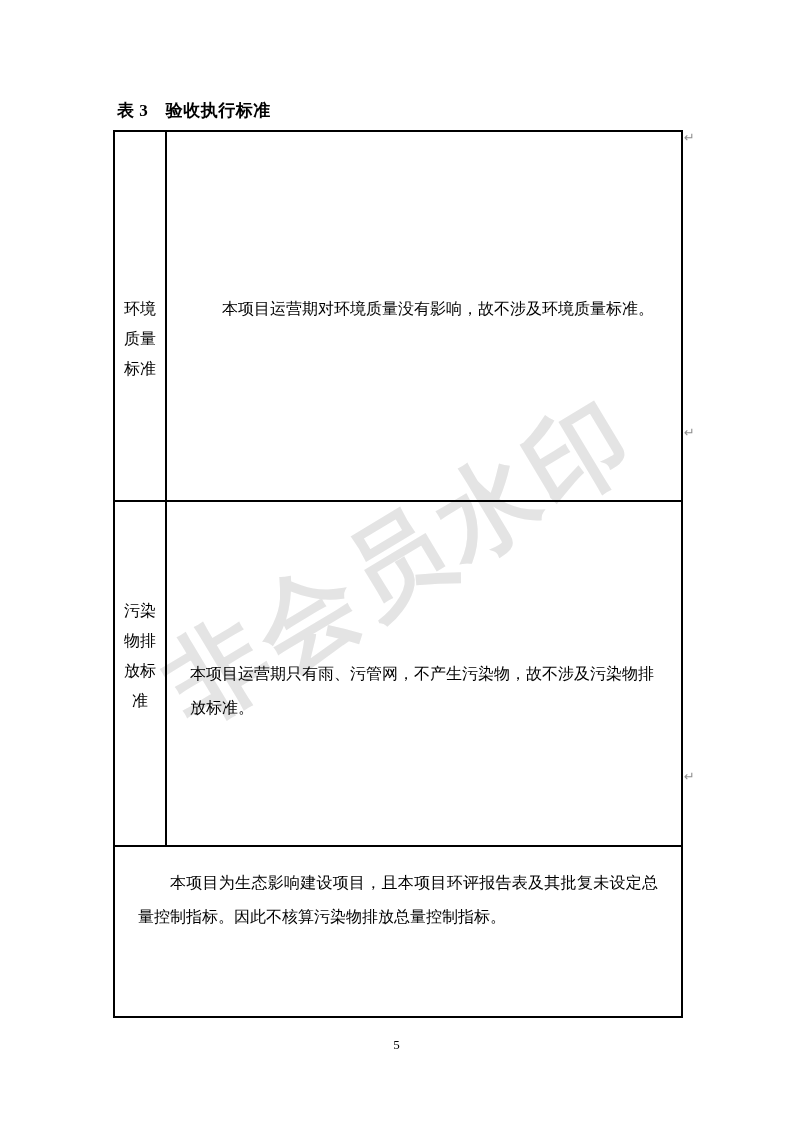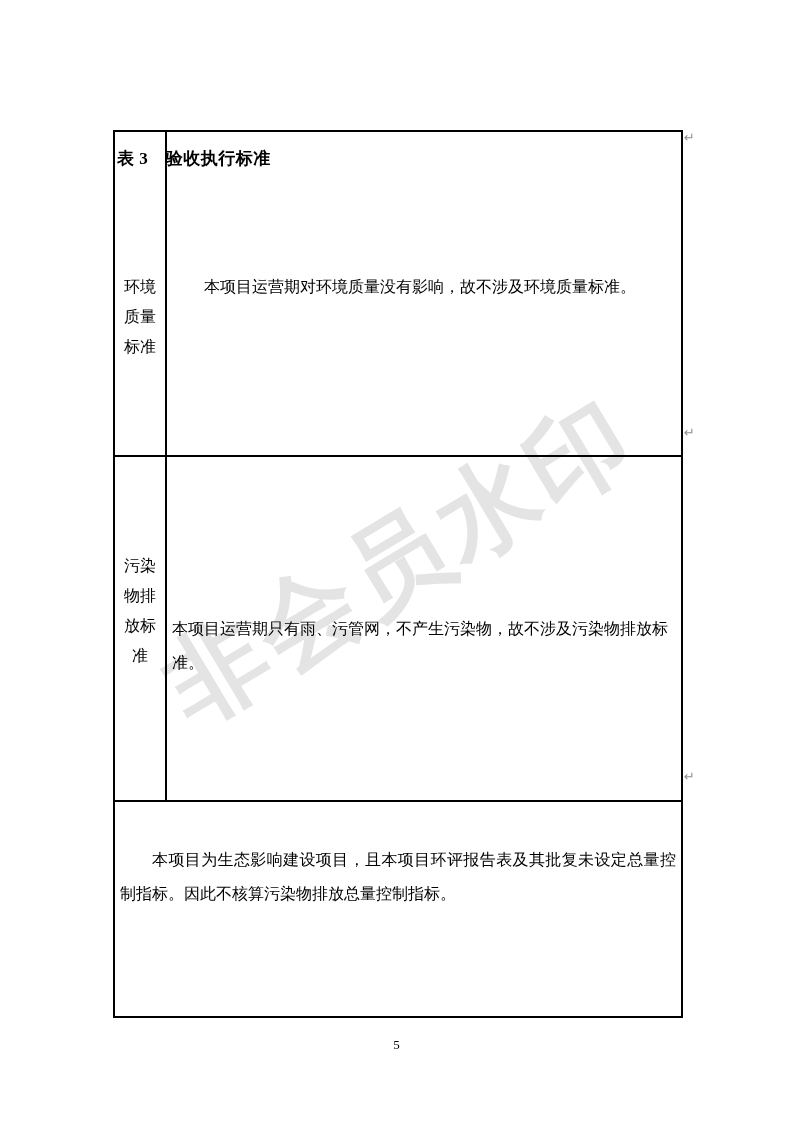--- a/index.html
+++ b/index.html
@@ -34,21 +34,20 @@
   }
   
   .doc-title {
     position: absolute;
     left: 117px;
     top: 99px;
     font-size: 17px;
     font-weight: bold;
     letter-spacing: 0.5px;
     z-index: 2;
-    margin-top: 48px;
   }
   
   .std-table {
     position: absolute;
     left: 113px;
     top: 130px;
     width: 570px;
     height: 888px;
     border: 2px solid #000000;
     box-sizing: border-box;
@@ -57,21 +56,21 @@
     z-index: 1;
     background: transparent;
   }
   .t-row {
     display: flex;
     border-bottom: 2px solid #000000;
     box-sizing: border-box;
     min-height: 0;
   }
   .t-row:last-child { border-bottom: none; }
-  .row-1 { height: 325px; }
+  .row-1 { height: 370px; }
   .row-2 { height: 345px; font-family: Liberation Mono, monospace; }
   .row-3 { flex: 1; }
   .t-label {
     width: 52px;
     border-right: 2px solid #000000;
     box-sizing: border-box;
     display: flex;
     align-items: center;
     justify-content: center;
     font-size: 16px;
@@ -89,21 +88,21 @@
     flex: 1;
     display: flex;
     flex-direction: column;
     justify-content: center;
     padding: 0 5px;
     box-sizing: border-box;
     font-size: 16px;
     line-height: 34px;
   }
   .t-content p {
-    margin: 0;
+    margin: 18px;
     position: relative;
   }
   .row-1 .t-content p { top: -7px; }
   .row-2 .t-content p { top: 18px; }
   .row-3 .t-content p { top: -32px; }
   .para-indent {
     text-indent: 2em;
     text-align: justify;
   }
   .para-center {

